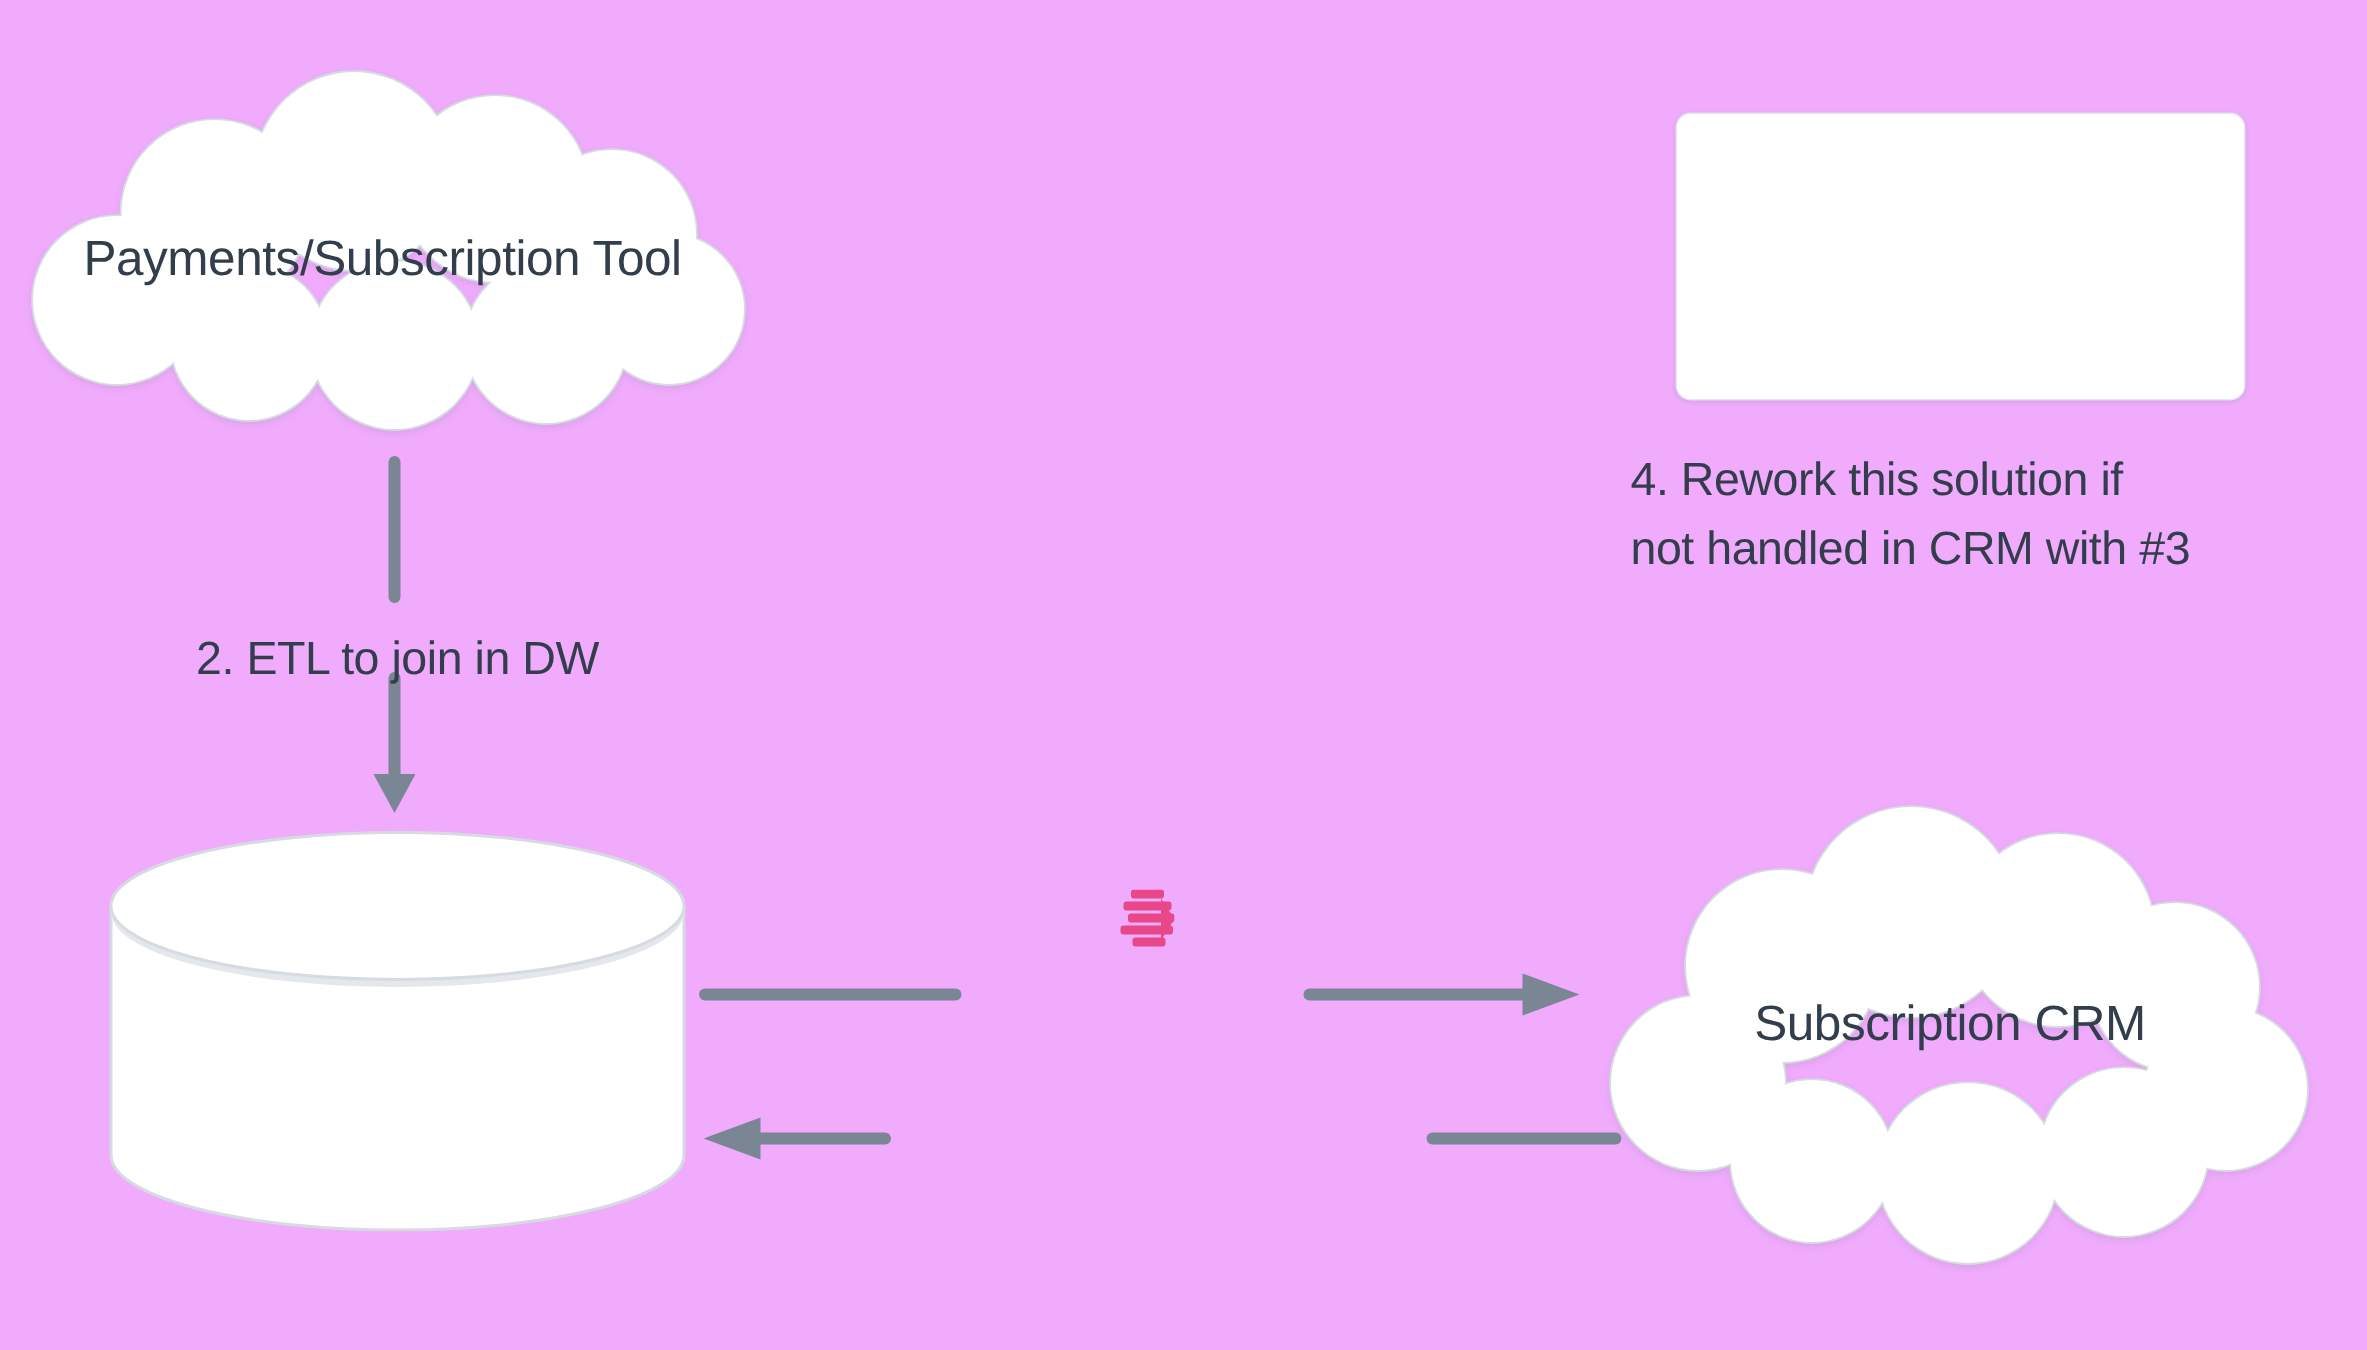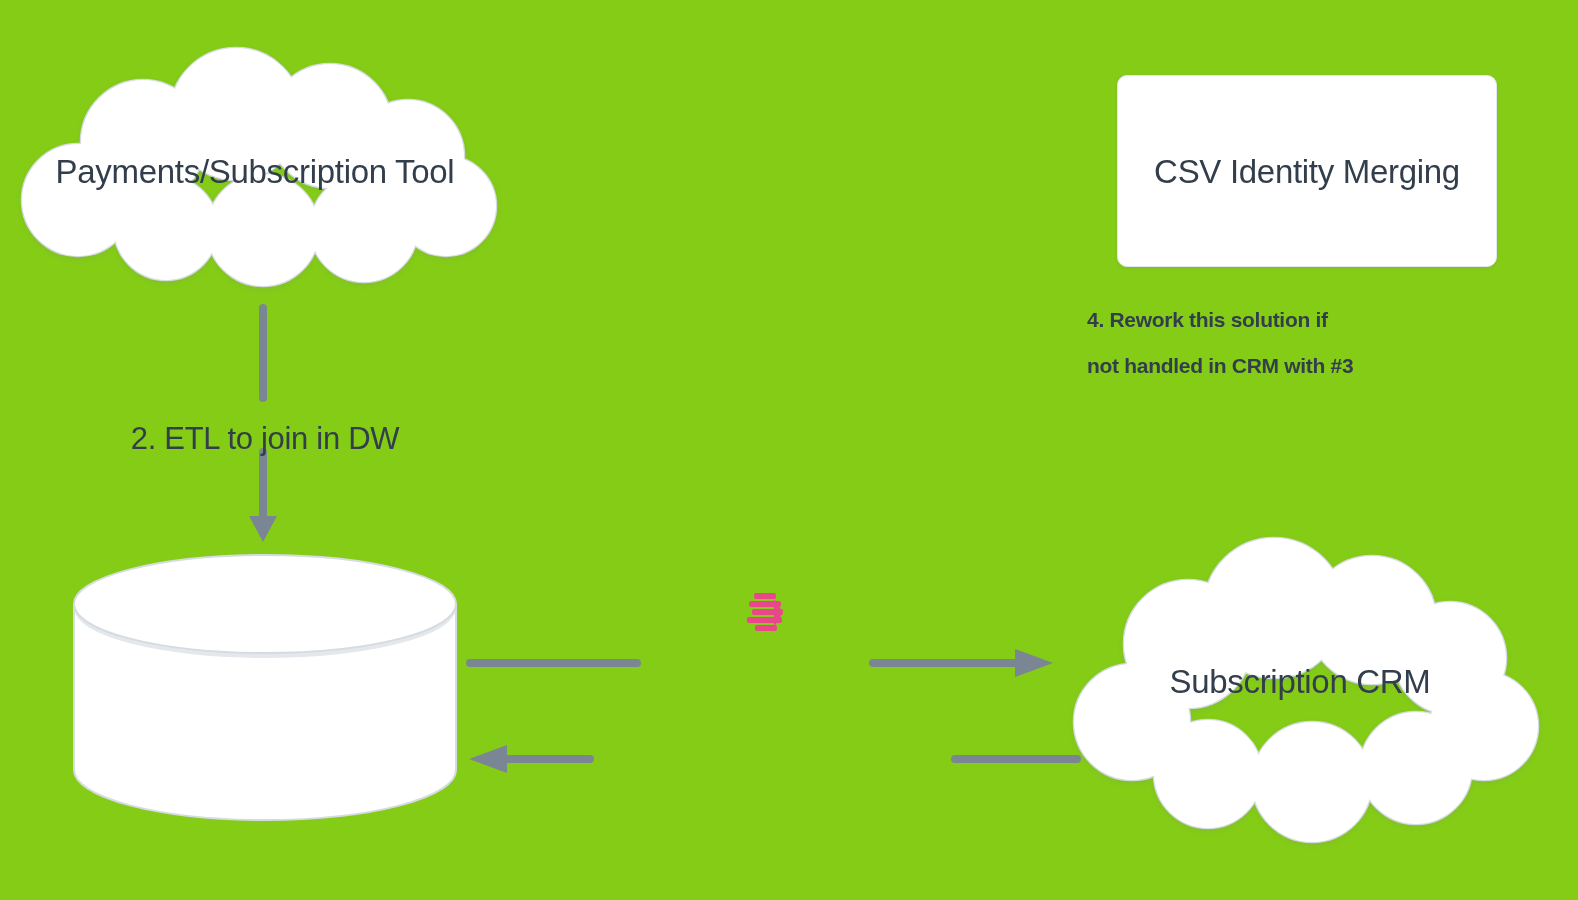--- a/index.html
+++ b/index.html
@@ -5,21 +5,21 @@
   html, body {
     margin: 0;
     padding: 0;
     background: #edf1f5;
     font-family: "Liberation Sans", "DejaVu Sans", sans-serif;
   }
   #canvas {
     position: relative;
     width: 1578px;
     height: 900px;
-    background: #84cc16;
+    background: #f0abfc;
     overflow: hidden;
     color: #323e4b;
   }
   .abs { position: absolute; }
   .node-label {
     position: absolute;
     font-size: 33px;
     font-weight: 500;
     letter-spacing: -0.3px;
     color: #323e4b;
@@ -32,22 +32,22 @@
     font-size: 31px;
     font-weight: 500;
     letter-spacing: -0.3px;
     color: #323e4b;
     text-align: center;
     line-height: 46px;
     white-space: pre;
   }
   .note-label {
     position: absolute;
-    font-size: 21px;
-    font-weight: 700;
+    font-size: 31px;
+    font-weight: 400;
     letter-spacing: -0.3px;
     color: #323e4b;
     text-align: left;
     line-height: 46px;
     white-space: pre;
   }
   .cloud-shadow { filter: drop-shadow(0 2px 2px rgba(120,132,150,0.18)); }
   #csv-card {
     position: absolute;
     left: 1117px; top: 75px;
@@ -84,21 +84,20 @@
       <circle cx="400" cy="114" r="56"></circle>
         <circle cx="438" cy="164" r="50"></circle>
       <circle cx="356" cy="186" r="54"></circle>
         <circle cx="255" cy="188" r="56"></circle>
       <circle cx="158" cy="186" r="52"></circle>
     </g>
   </svg>
   <div class="node-label" style="left:10px; top:148px; width:490px;">Payments/Subscription Tool</div>
 
   <div id="csv-card"></div>
-  <div class="node-label" style="left:1117px; top:148px; width:380px;">CSV Identity Merging</div>
 
   <div class="note-label" style="left:1087px; top:297px; width:460px;">4. Rework this solution if</div>
   <div class="note-label" style="left:1087px; top:343px; width:460px;">not handled in CRM with #3</div>
 
   <svg class="abs" style="left:245px; top:302px;" width="36" height="246" viewBox="0 0 36 246">
     <line x1="18" y1="6" x2="18" y2="96" stroke-width="8" stroke-linecap="round" stroke="#7b8694"></line>
     <line x1="18" y1="150" x2="18" y2="216" stroke-width="8" stroke-linecap="round" stroke="#7b8694"></line>
     <polygon points="4,214 32,214 18,240" fill="#7b8694"></polygon>
   </svg>
   <div class="edge-label" style="left:90px; top:416px; width:350px;">2. ETL to join in DW</div>

